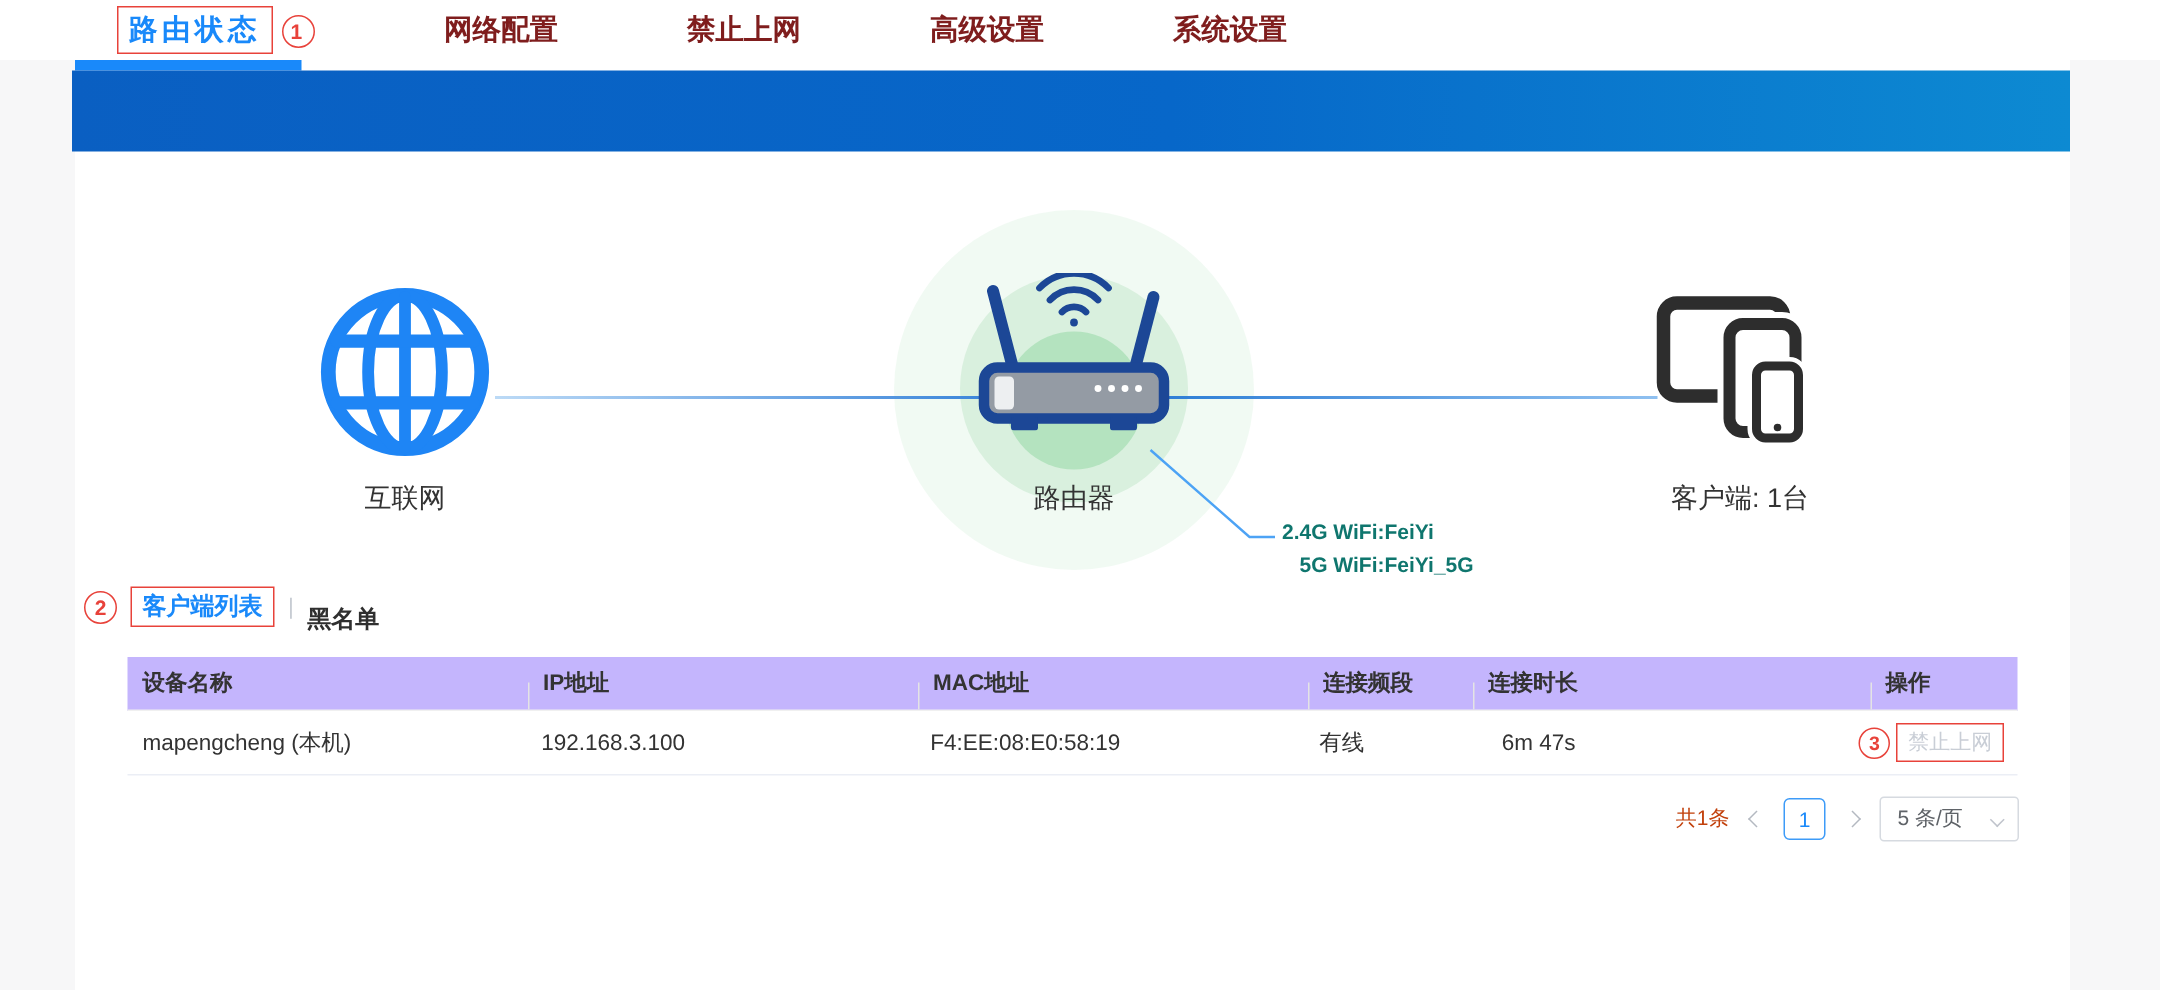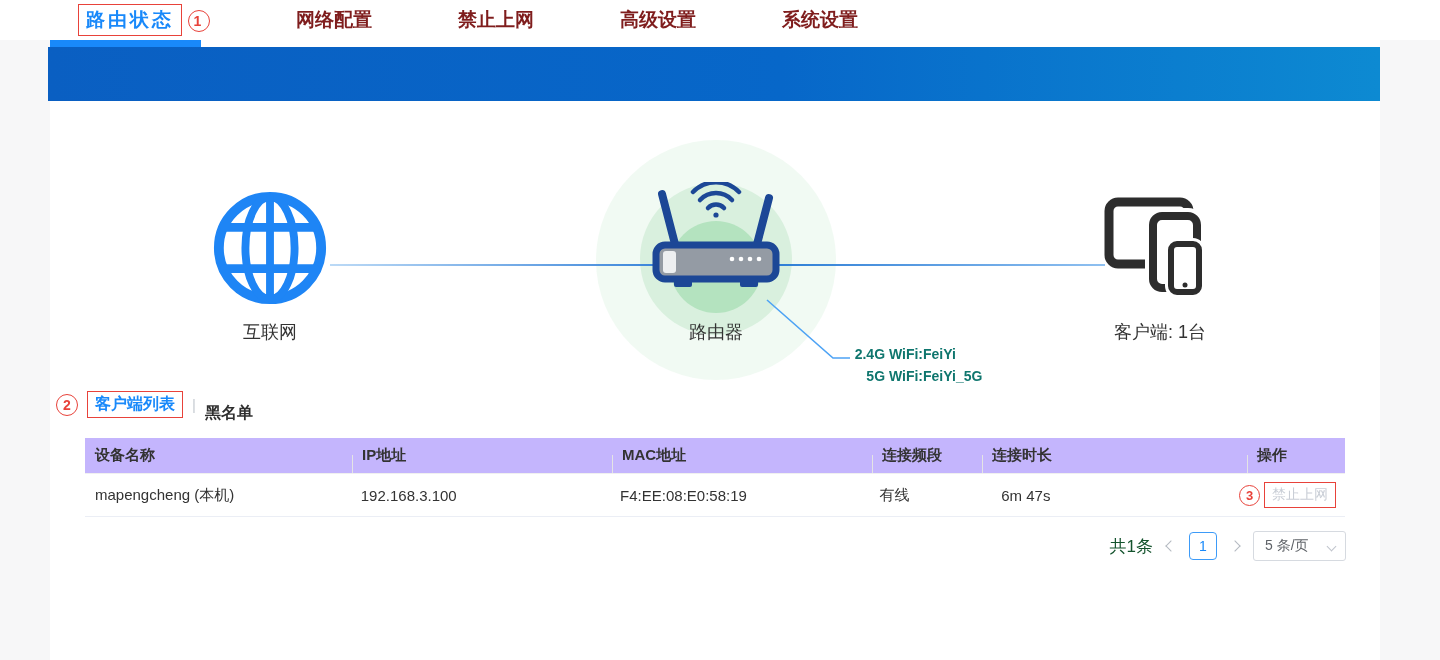--- a/index.html
+++ b/index.html
@@ -57,21 +57,21 @@
   .tbody-row { height:43px; font-size:15px; color:#333; border-bottom:1px solid #ebeef5; background:#fff;gap:20px; }
   .c1{width:267px;} .c2{width:260px;} .c3{width:260px;} .c4{width:110px;} .c5{width:265px;} .c6{width:98px;}
   .tcell { padding-left:10px; position:relative; white-space:nowrap; }
   .thead .tcell + .tcell::before { content:""; position:absolute; left:0; top:9px; width:1px; height:18px; background:#e4e4e4; }
   .action-cell { display:flex; align-items:center; padding-left:0; }
   .action-cell .num-circle { width:21px; height:21px; font-size:13px; margin-right:4px; margin-left:-16px; }
   #forbid-link { border:1px solid #e8423a; padding:3px 7px; font-size:14px; color:#c9ced6; cursor:pointer; }
 
   
   #pagination { top:531px; right:94px; height:30px; display:flex; align-items:center; gap:11px; z-index:4; }
-  #page-total { font-size:17px; color:#14532d; }
+  #page-total { font-size:14px; color:#c2410c; }
   .pg-arrow { display:flex; align-items:center; justify-content:center; width:14px; height:28px; cursor:pointer; }
   .chev { display:inline-block; width:8px; height:8px; border-left:1.6px solid #b4b9c1; border-bottom:1.6px solid #b4b9c1; }
   .chev.left  { transform:rotate(45deg); }
   .chev.right { transform:rotate(225deg); }
   #page-current { width:28px; height:28px; border:1px solid #3d9bf8; border-radius:4px; color:#1989fa;
     font-size:14px; display:flex; align-items:center; justify-content:center; cursor:pointer; background:#fff; }
   #page-size { position:relative; width:93px; height:30px; border:1px solid #d6dae0; border-radius:3px;
     display:flex; align-items:center; padding-left:11px; font-size:14px; color:#5f6368; background:#fff; cursor:pointer; }
   #page-size .chev.down { position:absolute; right:10px; top:11px; transform:rotate(-45deg); border-color:#c0c4cc; width:7px; height:7px; }
 </style>

